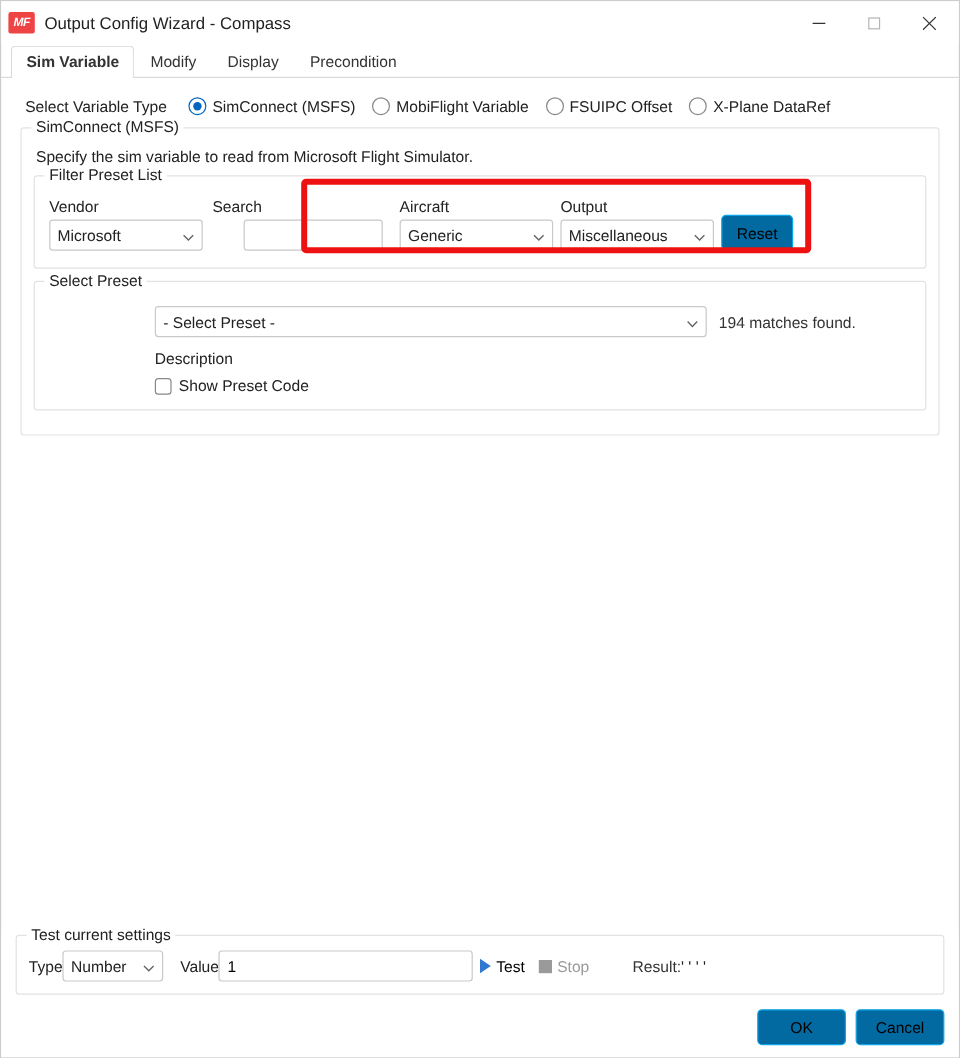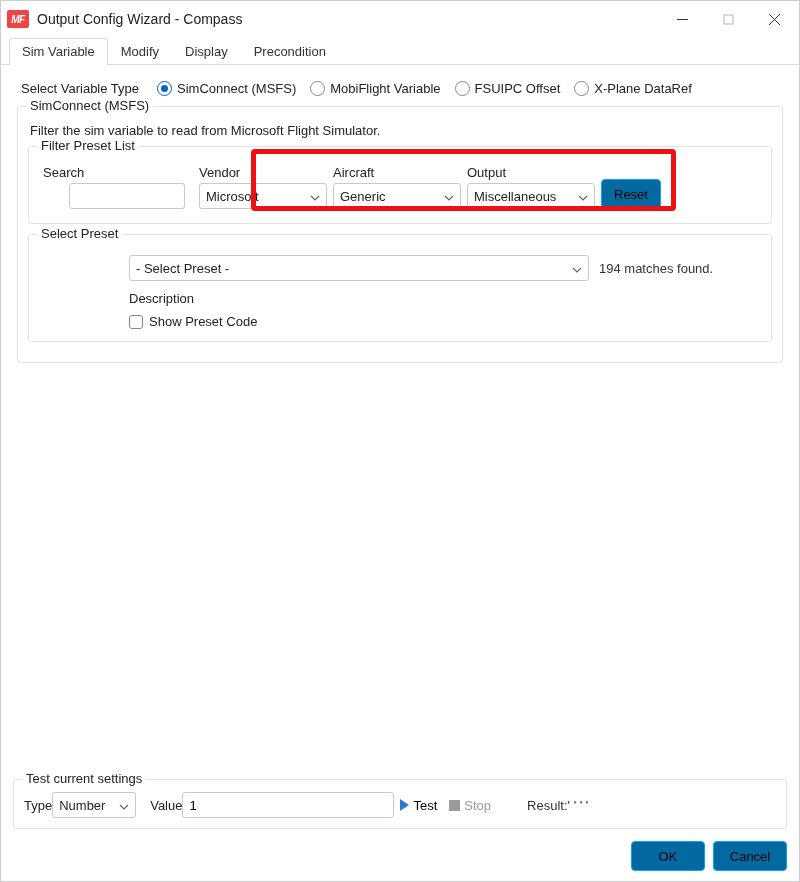--- a/index.html
+++ b/index.html
@@ -58,20 +58,21 @@
     border-bottom: none;
     position: relative;
     top: 1px;
     border-radius: 4px 4px 0 0;
     cursor: default;
     color: #333;
   }
   .tab.active {
     border-color: #d9d9d9;
     background: #fff;
+    font-weight: bold;
   }
 
   .content { padding: 10px 16px 4px; }
 
   
   .vartype-row {
     display: flex;
     align-items: flex-end;
     gap: 14px;
     padding: 6px 4px 10px;
@@ -258,38 +259,38 @@
       <span>FSUIPC Offset</span>
     </span>
     <span class="radio">
       <span class="radio-outer"></span>
       <span>X-Plane DataRef</span>
     </span>
   </div>
 
   <div class="groupbox" style="position:relative;">
     <span class="legend">SimConnect (MSFS)</span>
-    <p class="instr">Filter the sim variable to read from Microsoft Flight Simulator.</p>
+    <p class="instr">Specify the sim variable to read from Microsoft Flight Simulator.</p>
 
     <div class="groupbox" style="position:relative;">
       <span class="legend">Filter Preset List</span>
 
       <div class="filter-row">
-        <div class="filter-col search">
-          <span class="flabel">Search</span>
-          <input class="txt" value="" style="">
-        </div>
         <div class="filter-col vendor">
           <span class="flabel">Vendor</span>
           <div class="sel">
             <span>Microsoft</span>
             <span class="chev"><svg viewBox="0 0 10 10">
                   <polyline points="1,3 5,7 9,3" fill="none" stroke="#666" stroke-width="1.2"></polyline>
                 </svg></span>
           </div>
+        </div>
+        <div class="filter-col search">
+          <span class="flabel">Search</span>
+          <input class="txt" value="" style="">
         </div>
         <div class="filter-col aircraft">
           <span class="flabel">Aircraft</span>
           <div class="sel">
             <span>Generic</span>
             <span class="chev"><svg viewBox="0 0 10 10">
                   <polyline points="1,3 5,7 9,3" fill="none" stroke="#666" stroke-width="1.2"></polyline>
                 </svg></span>
           </div>
         </div>

